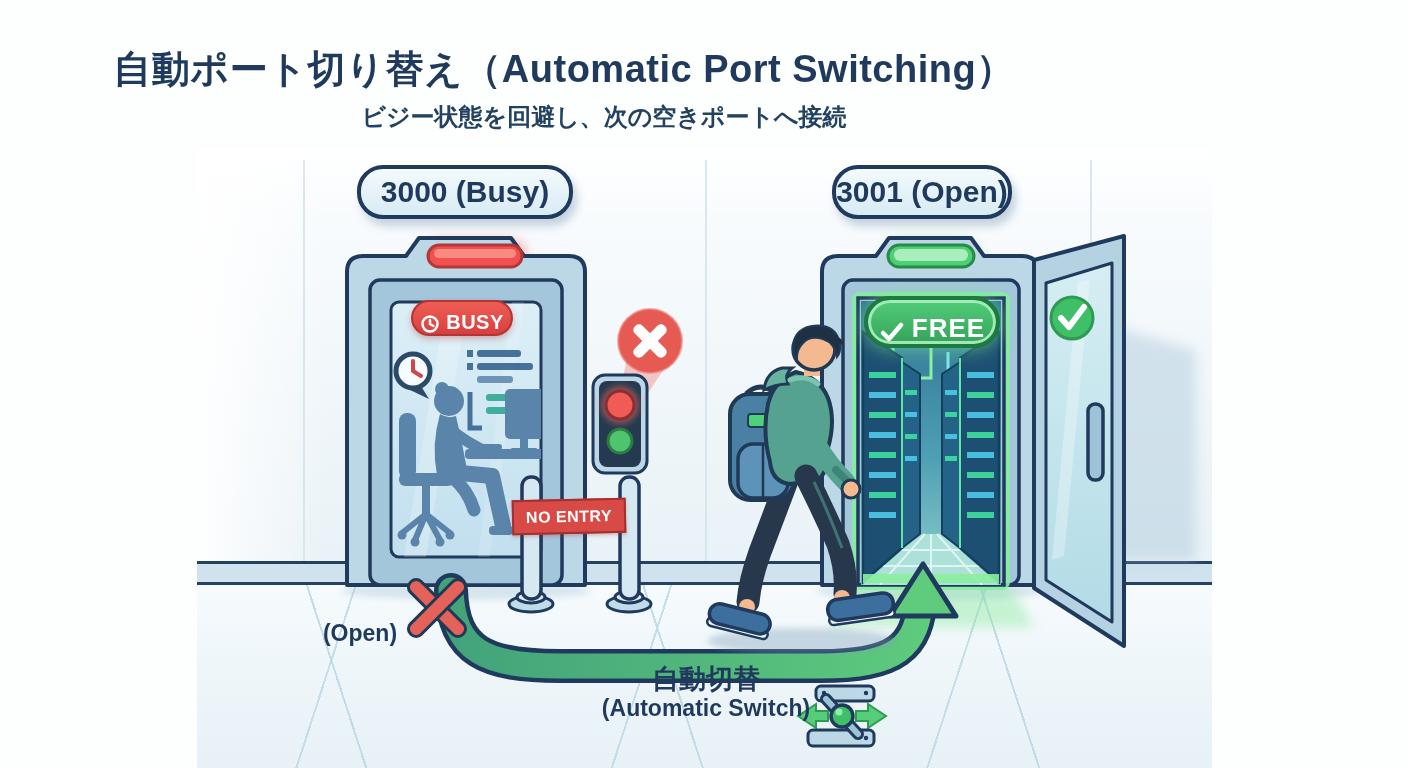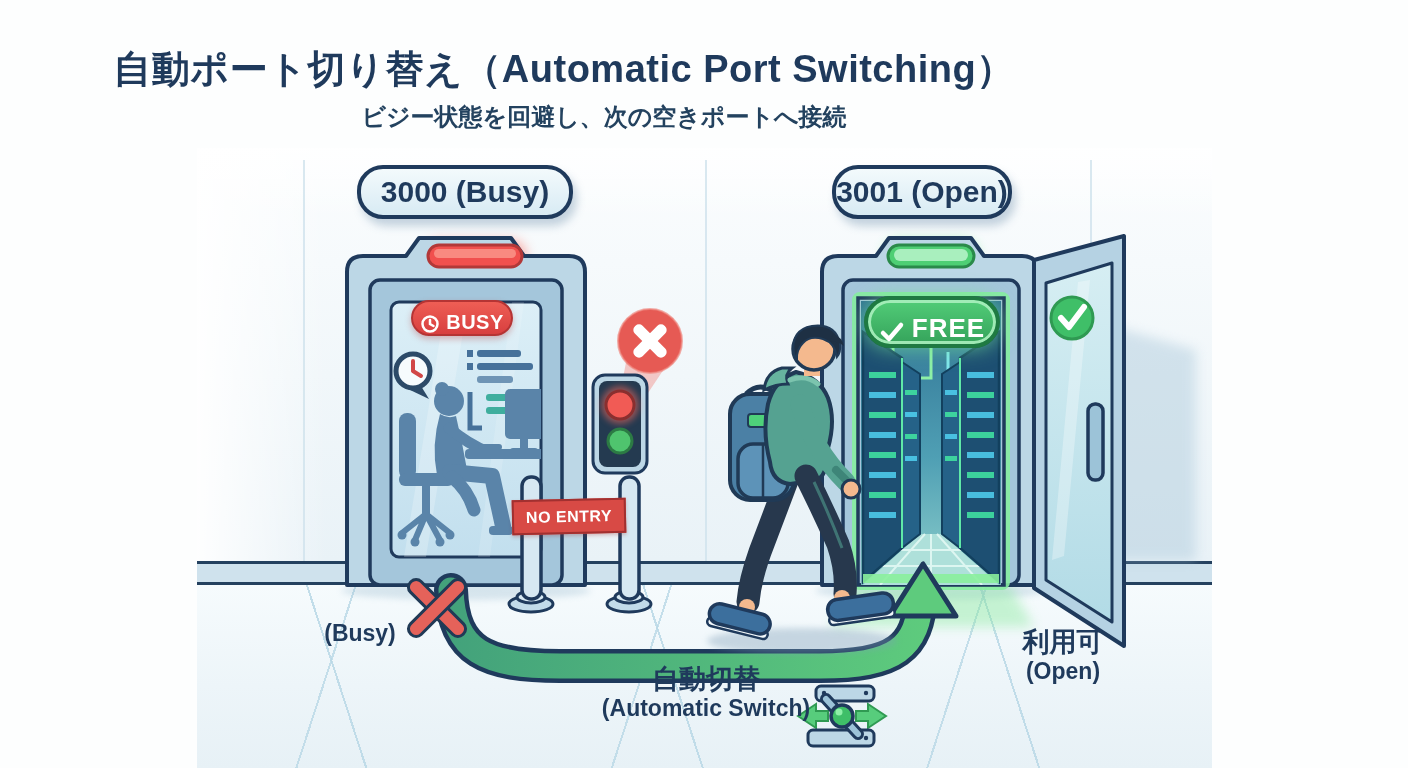--- a/index.html
+++ b/index.html
@@ -338,23 +338,19 @@
       <path d="M 4 13 L 10 19 L 22 5" fill="none" stroke="#ffffff" stroke-width="4.5" stroke-linecap="round" stroke-linejoin="round"></path>
     </svg>
     <span>FREE</span>
   </div>
 
   <div class="abs no-entry">
     <span>NO ENTRY</span>
   </div>
 
   <div class="abs caption cap-busy">
-    <div class="en">(Busy)</div>
+    <div class="en">(Open)</div>
   </div>
   <div class="abs caption cap-switch">
     <div class="jp">自動切替</div>
     <div class="en">(Automatic Switch)</div>
   </div>
-  <div class="abs caption cap-open">
-    <div class="jp">利用可</div>
-    <div class="en">(Open)</div>
-  </div>
 </div>
 
 </body></html>

